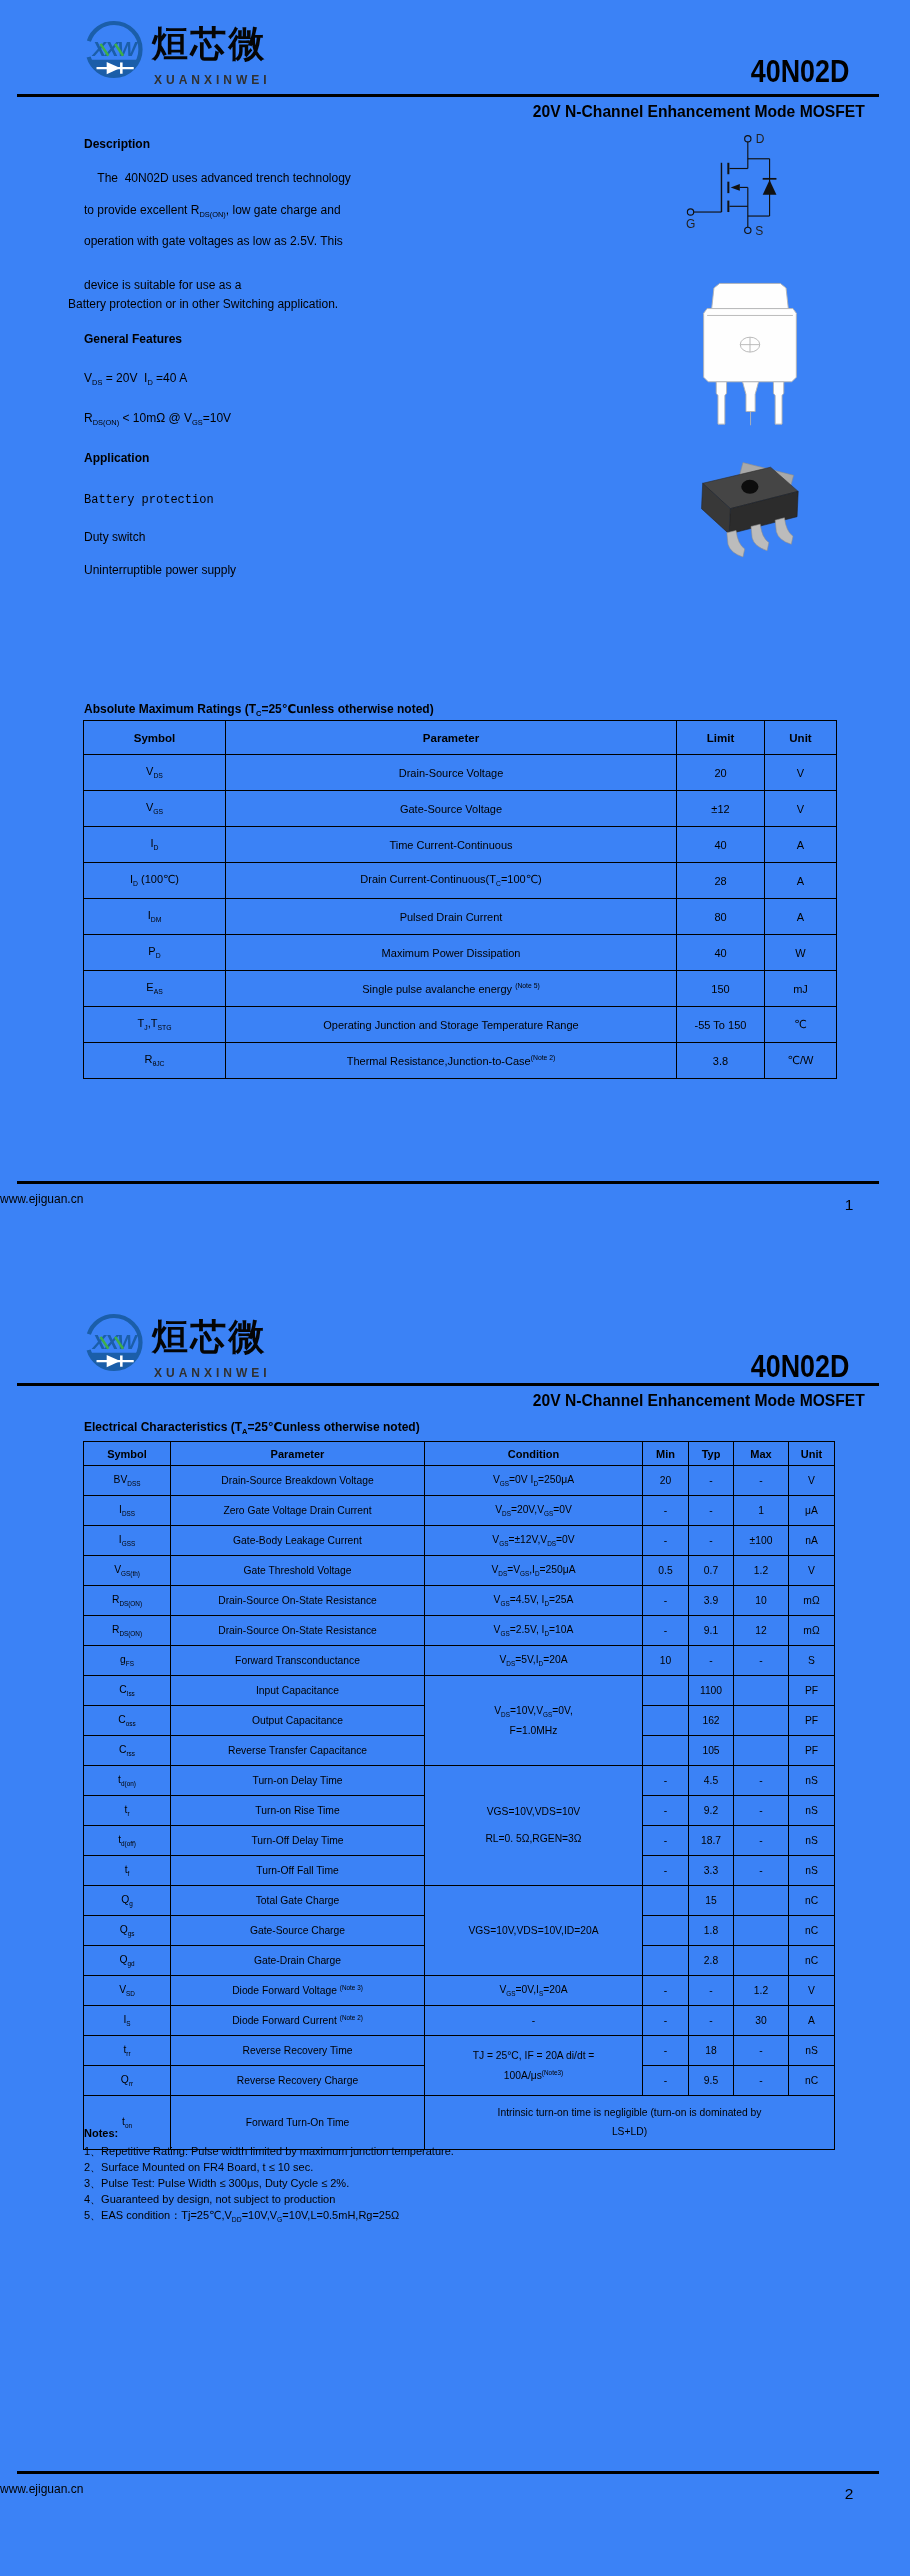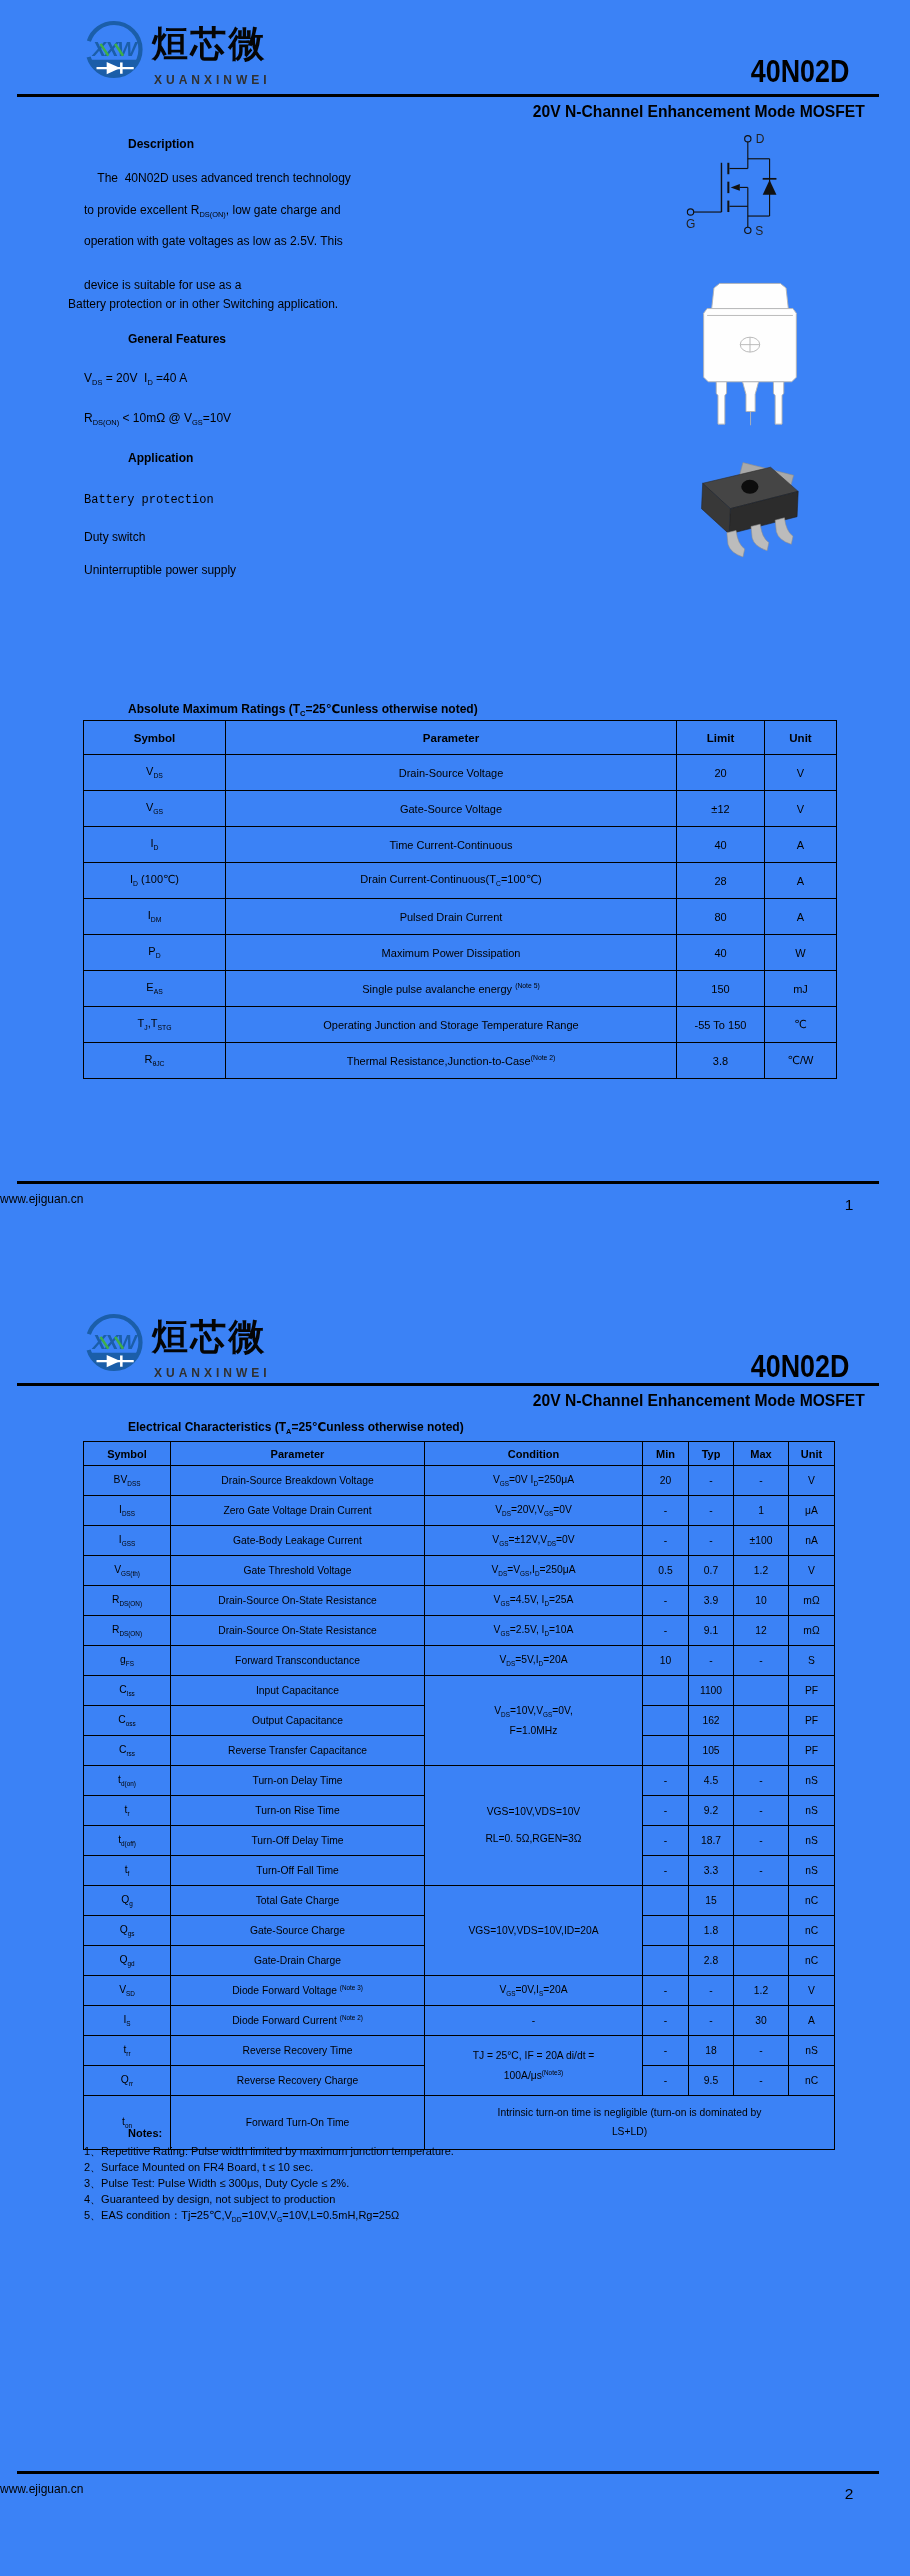--- a/index.html
+++ b/index.html
@@ -16,21 +16,21 @@
   
   .logo{width:287px;height:80px;}
   .logo-mark{position:absolute;left:0;top:1.1px;width:62px;height:63px;}
   .logo-cn{position:absolute;left:69px;top:3.4px;font-size:36px;font-weight:800;letter-spacing:2.3px;
            color:#050505;font-family:"DejaVu Sans","Liberation Sans",sans-serif;white-space:nowrap;}
   .logo-en{position:absolute;left:71px;top:46px;font-size:12px;letter-spacing:4px;color:#303030;font-weight:600;margin-top:10px;}
   .partnum{font-size:32px;font-weight:bold;transform:scaleX(.84);transform-origin:100% 50%;white-space:nowrap;}
   .rule{left:17px;width:862px;height:2.9px;background:#000;}
   .subtitle{font-size:17px;font-weight:bold;transform:scaleX(.92);transform-origin:100% 50%;white-space:nowrap;}
 
-  .h-sec{font-size:12px;font-weight:bold;white-space:nowrap;margin-left:44px;}
+  .h-sec{font-size:12px;font-weight:bold;white-space:nowrap;}
   .txt{font-size:12px;white-space:nowrap;}
 
   
   .dtable{border-collapse:collapse;table-layout:fixed;width:100%;border:1.1px solid #000;}
   .dtable th,.dtable td{border:0.6px solid #000;border-top-width:1.1px;border-bottom-width:1.1px;
                         text-align:center;vertical-align:middle;padding:0;overflow:hidden;font-weight:normal;}
   .dtable th{font-weight:bold;}
   .abs-tbl th{height:33px;font-size:11.5px;}
   .abs-tbl td{height:35px;font-size:11px;}
   .elec-tbl th{height:23px;font-size:11px;}

